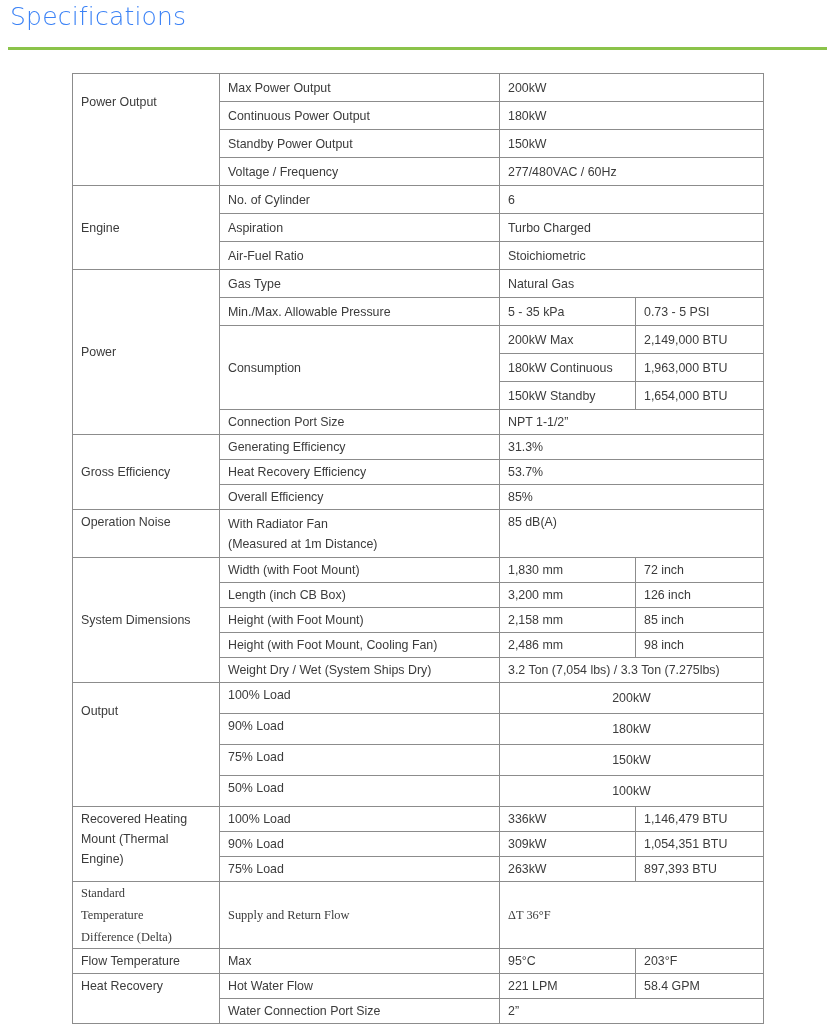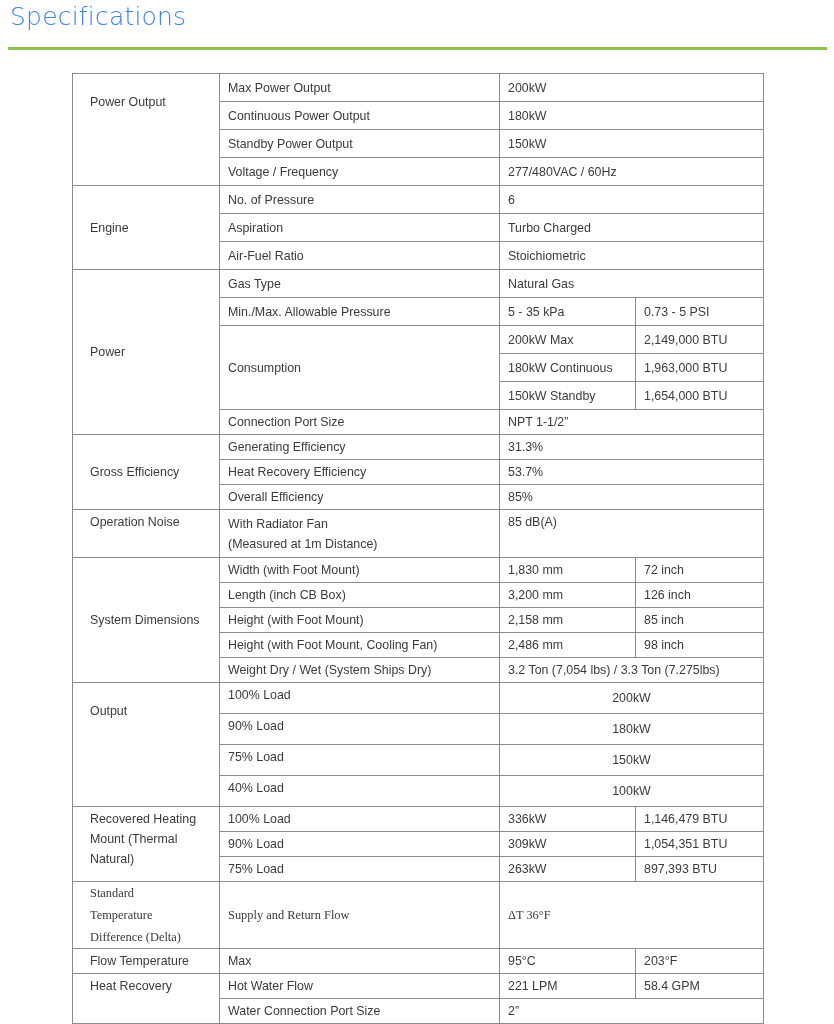--- a/index.html
+++ b/index.html
@@ -18,21 +18,21 @@
     }
     table.spec {
       position: absolute; left: 72px; top: 73px; width: 691px;
       border-collapse: collapse; table-layout: fixed;
       font-size: 12.4px; color: #3b3b3b;
     }
     table.spec td {
       border: 1px solid #8c8c8c; padding: 0 8px; vertical-align: middle;
       line-height: 16px; white-space: nowrap;
     }
-    table.spec td.cat { padding-left: 17px; }
+    table.spec td.cat { padding-left: 8px; }
     table.spec td.top { vertical-align: top; padding-top: 4px; }
     table.spec td.center { text-align: center; }
     .col1 { width: 147px; } .col2 { width: 280px; } .col3 { width: 136px; } .col4 { width: 128px; }
     tr.h28 td { height: 27px; }
     tr.h25 td { height: 24px; }
     tr.h27 td { height: 26px; }
     tr.h44 td { height: 43px; }
     tr.h67 td { height: 66px; font-family: Liberation Serif, serif; }
   </style>
 </head>
@@ -63,21 +63,21 @@
       <td>Standby Power Output</td>
       <td colspan="2">150kW</td>
     </tr>
     <tr class="h28">
       <td>Voltage / Frequency</td>
       <td colspan="2">277/480VAC / 60Hz</td>
     </tr>
 
     <tr class="h28">
       <td rowspan="3" class="cat">Engine</td>
-      <td>No. of Pressure</td>
+      <td>No. of Cylinder</td>
       <td colspan="2">6</td>
     </tr>
     <tr class="h28">
       <td>Aspiration</td>
       <td colspan="2">Turbo Charged</td>
     </tr>
     <tr class="h28">
       <td>Air-Fuel Ratio</td>
       <td colspan="2">Stoichiometric</td>
     </tr>
@@ -166,29 +166,29 @@
     </tr>
     <tr class="h27">
       <td class="top">90% Load</td>
       <td colspan="2" class="center">180kW</td>
     </tr>
     <tr class="h27">
       <td class="top">75% Load</td>
       <td colspan="2" class="center">150kW</td>
     </tr>
     <tr class="h27">
-      <td class="top">40% Load</td>
+      <td class="top">50% Load</td>
       <td colspan="2" class="center">100kW</td>
     </tr>
 
     <tr class="h25">
       <td rowspan="3" class="cat top" style="padding-top:2px">
         <div style="line-height:20px">Recovered Heating</div>
         <div style="line-height:20px">Mount (Thermal</div>
-        <div style="line-height:20px">Natural)</div>
+        <div style="line-height:20px">Engine)</div>
       </td>
       <td>100% Load</td>
       <td>336kW</td>
       <td>1,146,479 BTU</td>
     </tr>
     <tr class="h25">
       <td>90% Load</td>
       <td>309kW</td>
       <td>1,054,351 BTU</td>
     </tr>

